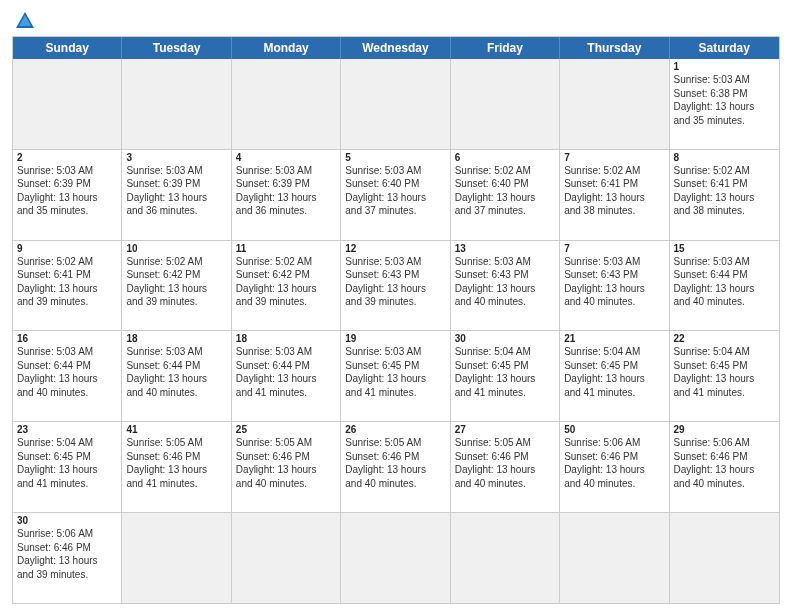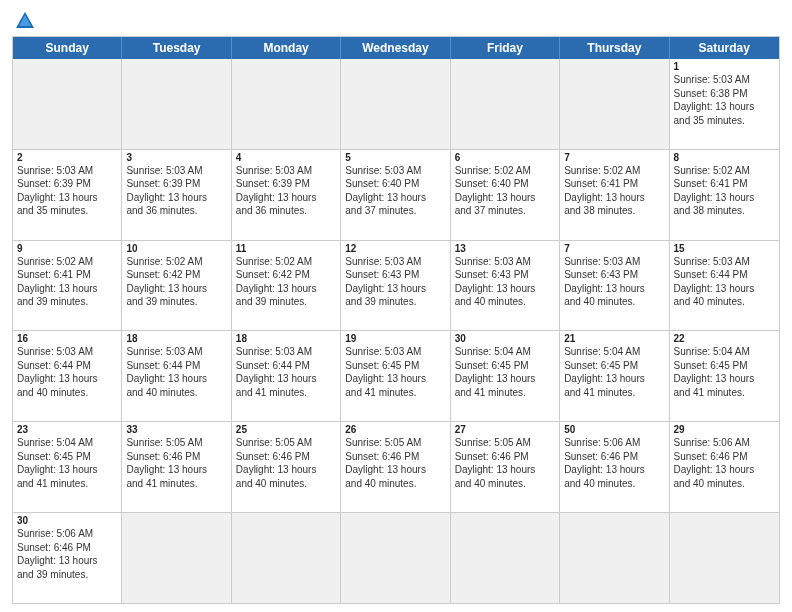--- a/index.html
+++ b/index.html
@@ -332,21 +332,21 @@
         </div>
         <div class="cal-row">
           <div class="cal-cell">
             <div class="day-number">23</div>
             <div class="cell-info" style="white-space: pre-line;">Sunrise: 5:04 AM
 Sunset: 6:45 PM
 Daylight: 13 hours
 and 41 minutes.</div>
           </div>
           <div class="cal-cell">
-            <div class="day-number">33</div>
+            <div class="day-number">41</div>
             <div class="cell-info" style="white-space: pre-line;">Sunrise: 5:05 AM
 Sunset: 6:46 PM
 Daylight: 13 hours
 and 41 minutes.</div>
           </div>
           <div class="cal-cell">
             <div class="day-number">25</div>
             <div class="cell-info" style="white-space: pre-line;">Sunrise: 5:05 AM
 Sunset: 6:46 PM
 Daylight: 13 hours

